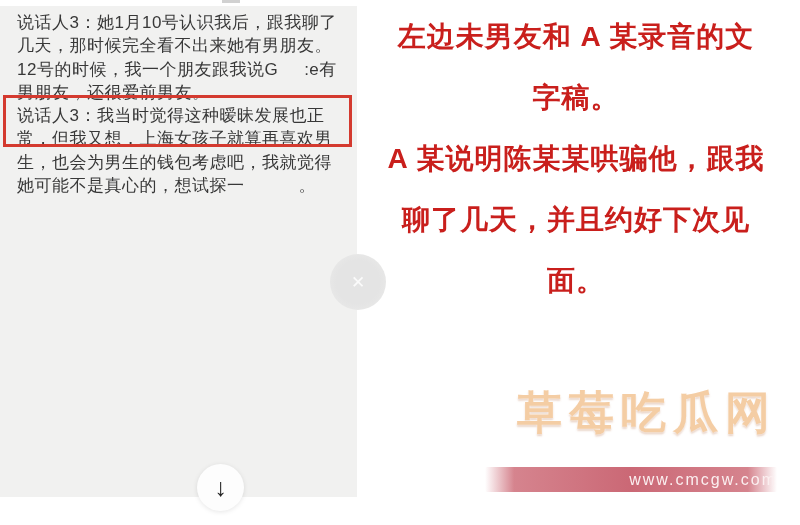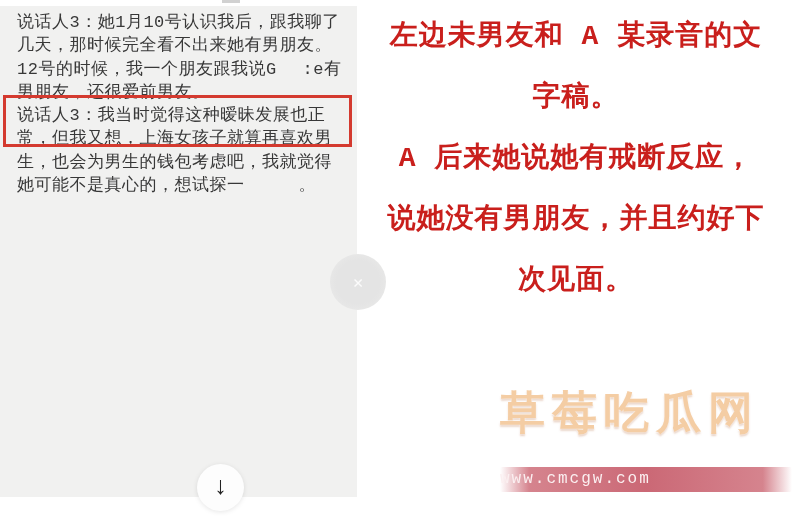--- a/index.html
+++ b/index.html
@@ -1,17 +1,17 @@
 <!DOCTYPE html>
 <html><head>
 <meta charset="utf-8">
 <style>
   html,body{margin:0;padding:0;background:#ffffff;}
   .canvas{position:relative;width:800px;height:525px;background:#ffffff;overflow:hidden;
-          font-family:Liberation Mono, monospace;}
+          font-family:Liberation Sans, sans-serif;}
 
   
   .left-panel{position:absolute;left:0;top:6px;width:357px;height:491px;
               background:#f1f1f0;box-sizing:border-box;padding:5px 10px 0 17px;
               font-size:17px;line-height:23.3px;letter-spacing:0.5px;color:#383838;
               overflow:hidden;}
   .left-panel p{margin:0;padding:0;}
   .redact-gap{display:inline-block;width:26px;}
   .arrow-gap{display:inline-block;width:54px;}
 
@@ -31,21 +31,21 @@
        display:flex;align-items:center;justify-content:center;}
   .fab span{font-size:25px;font-weight:bold;color:#222222;line-height:1;}
 
   
   .annotation{position:absolute;left:385px;top:6px;width:382px;
               font-size:28px;font-weight:700;letter-spacing:1px;
               color:#c91f1c;line-height:61px;}
   .annotation p{margin:0;padding:0;text-align:center;}
 
   
-  .watermark{position:absolute;left:500px;top:383px;width:292px;text-align:left;}
+  .watermark{position:absolute;left:485px;top:383px;width:292px;text-align:right;}
   .wm-title{font-size:45px;font-weight:700;letter-spacing:7px;color:#f4cda4;
             text-shadow:0 0 2px #ffffff,0 2px 2px rgba(190,120,80,0.35),0 0 6px rgba(255,255,255,0.9);}
   .wm-band{margin-top:24px;height:25px;line-height:25px;border-radius:2px;
            background:linear-gradient(90deg,rgba(210,118,130,0) 0%,rgba(206,110,122,0.85) 10%,
                       rgba(200,96,110,0.95) 50%,rgba(206,110,122,0.85) 90%,rgba(210,118,130,0) 100%);
            color:#fbeff0;font-size:16px;letter-spacing:2px;}
 
   
   .artifact{position:absolute;left:222px;top:0;width:18px;height:3px;background:#c6c6c6;opacity:0.8;}
 </style>
@@ -66,21 +66,21 @@
   <div class="side-widget">
       <span>✕</span>
     </div>
 
   <div class="fab">
       <span>↓</span>
     </div>
 
   <div class="annotation">
     <p>左边未男友和 A 某录音的文字稿。</p>
-    <p>A 后来她说她有戒断反应，说她没有男朋友，并且约好下次见面。</p>
+    <p>A 某说明陈某某哄骗他，跟我聊了几天，并且约好下次见面。</p>
   </div>
 
   <div class="watermark">
     <div class="wm-title">草莓吃瓜网</div>
     <div class="wm-band"><span>www.cmcgw.com</span></div>
   </div>
 
 </div>
 
 </body></html>

